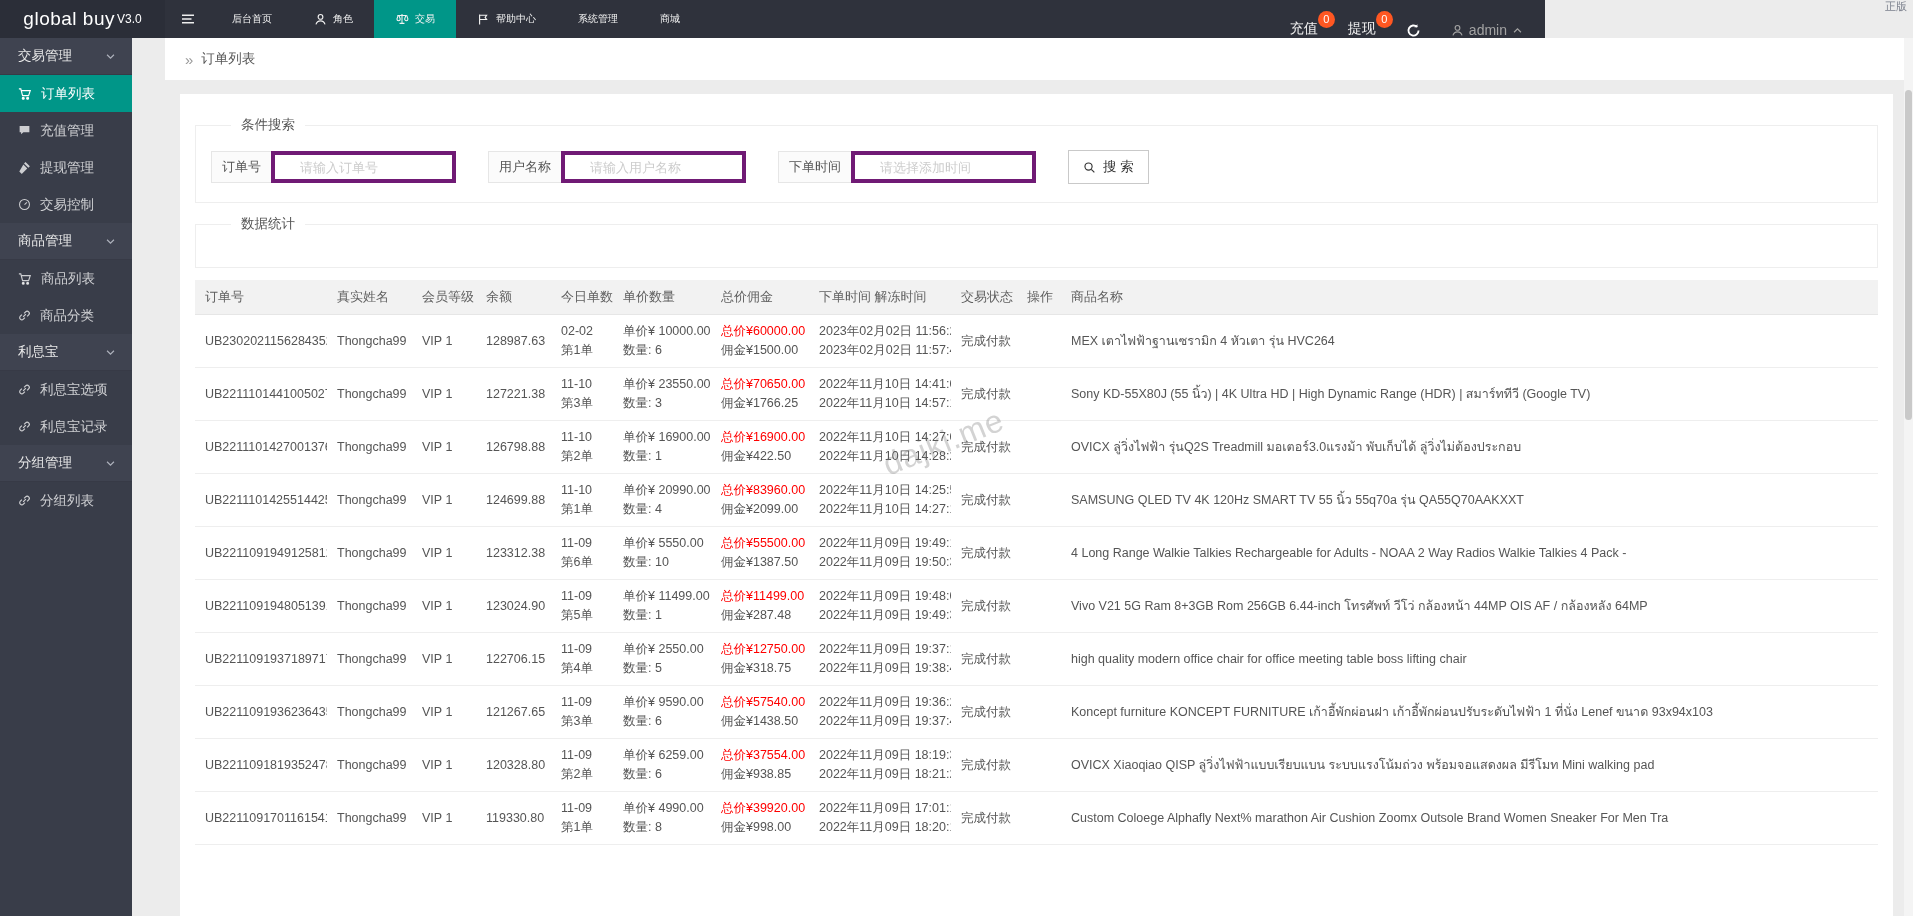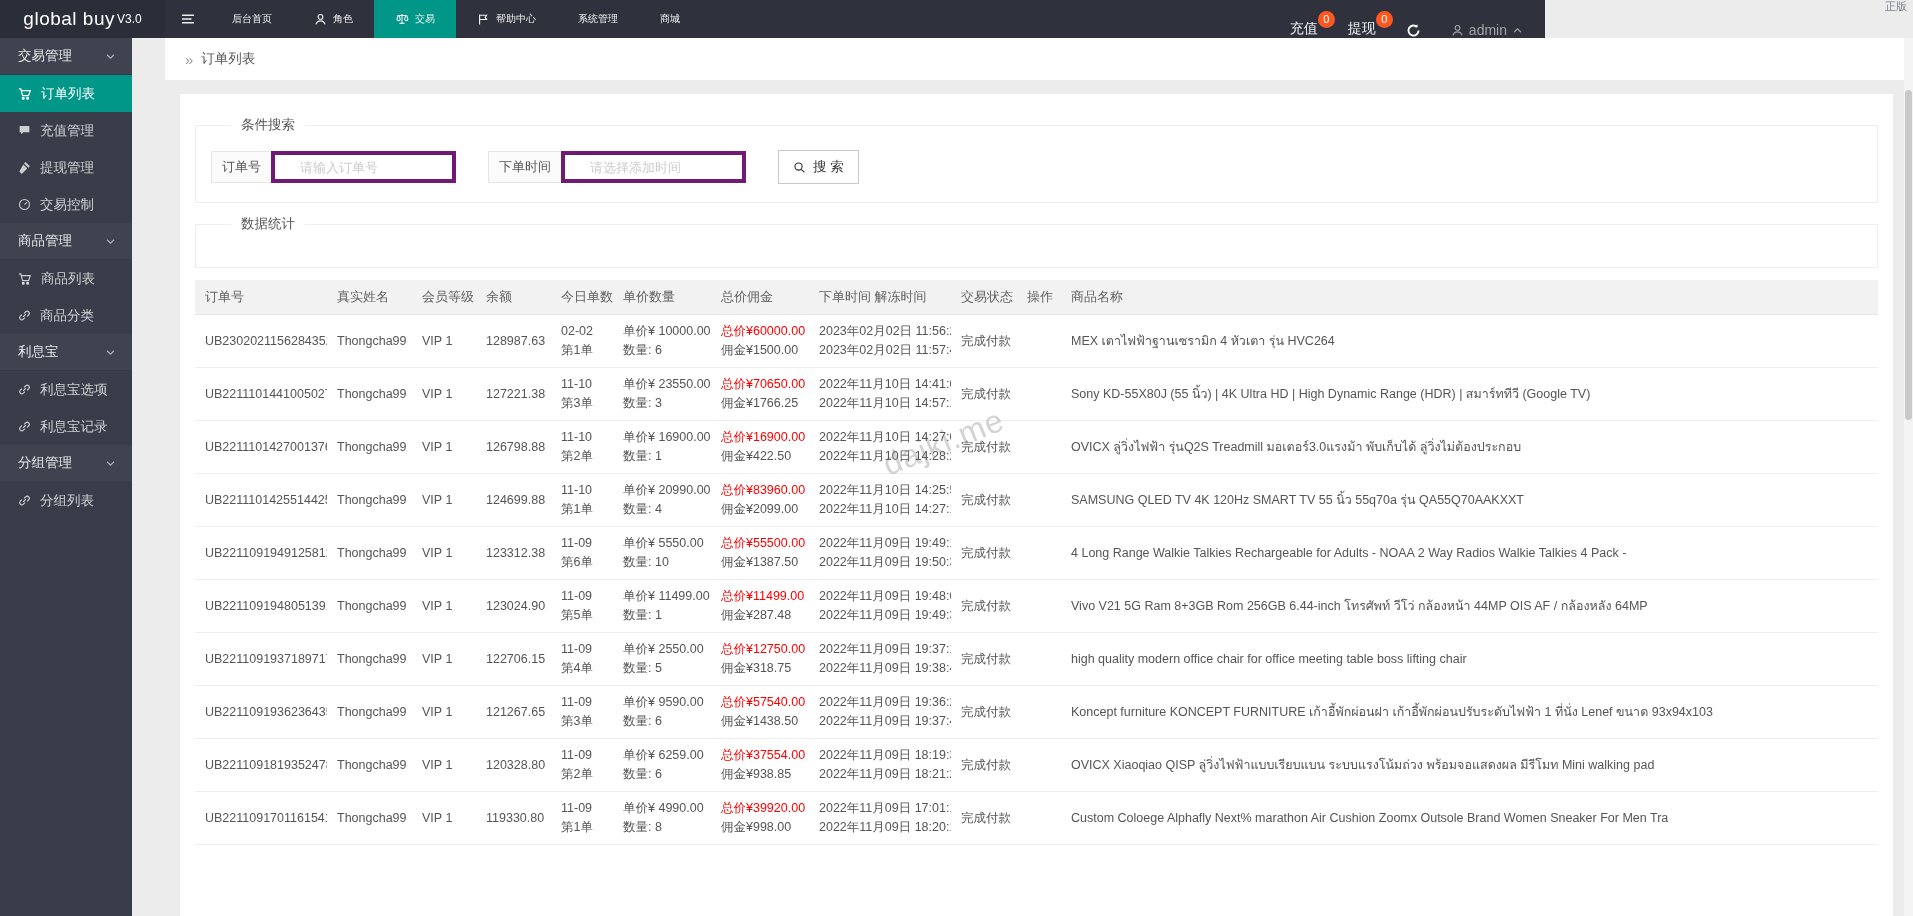--- a/index.html
+++ b/index.html
@@ -279,20 +279,24 @@
 
   <div class="card">
     <fieldset class="box">
       <legend>条件搜索</legend>
       <div class="form-row">
         <div class="field-group">
           <span class="field-label">订单号</span>
           <input class="field-input" placeholder="请输入订单号" style="">
         </div>
         <div class="field-group">
+          <span class="field-label">用户名称</span>
+          <input class="field-input" placeholder="请输入用户名称" style="">
+        </div>
+        <div class="field-group">
           <span class="field-label">下单时间</span>
           <input class="field-input" placeholder="请选择添加时间" style="">
         </div>
         <button class="search-btn">
           <span class="icon">
               <svg viewBox="0 0 16 16" width="13" height="13" fill="none" stroke="currentColor" stroke-width="1.4">
                 <circle cx="6.8" cy="6.8" r="4.4"></circle>
                 <path d="M10.2 10.2 14 14"></path>
               </svg>
             </span>

